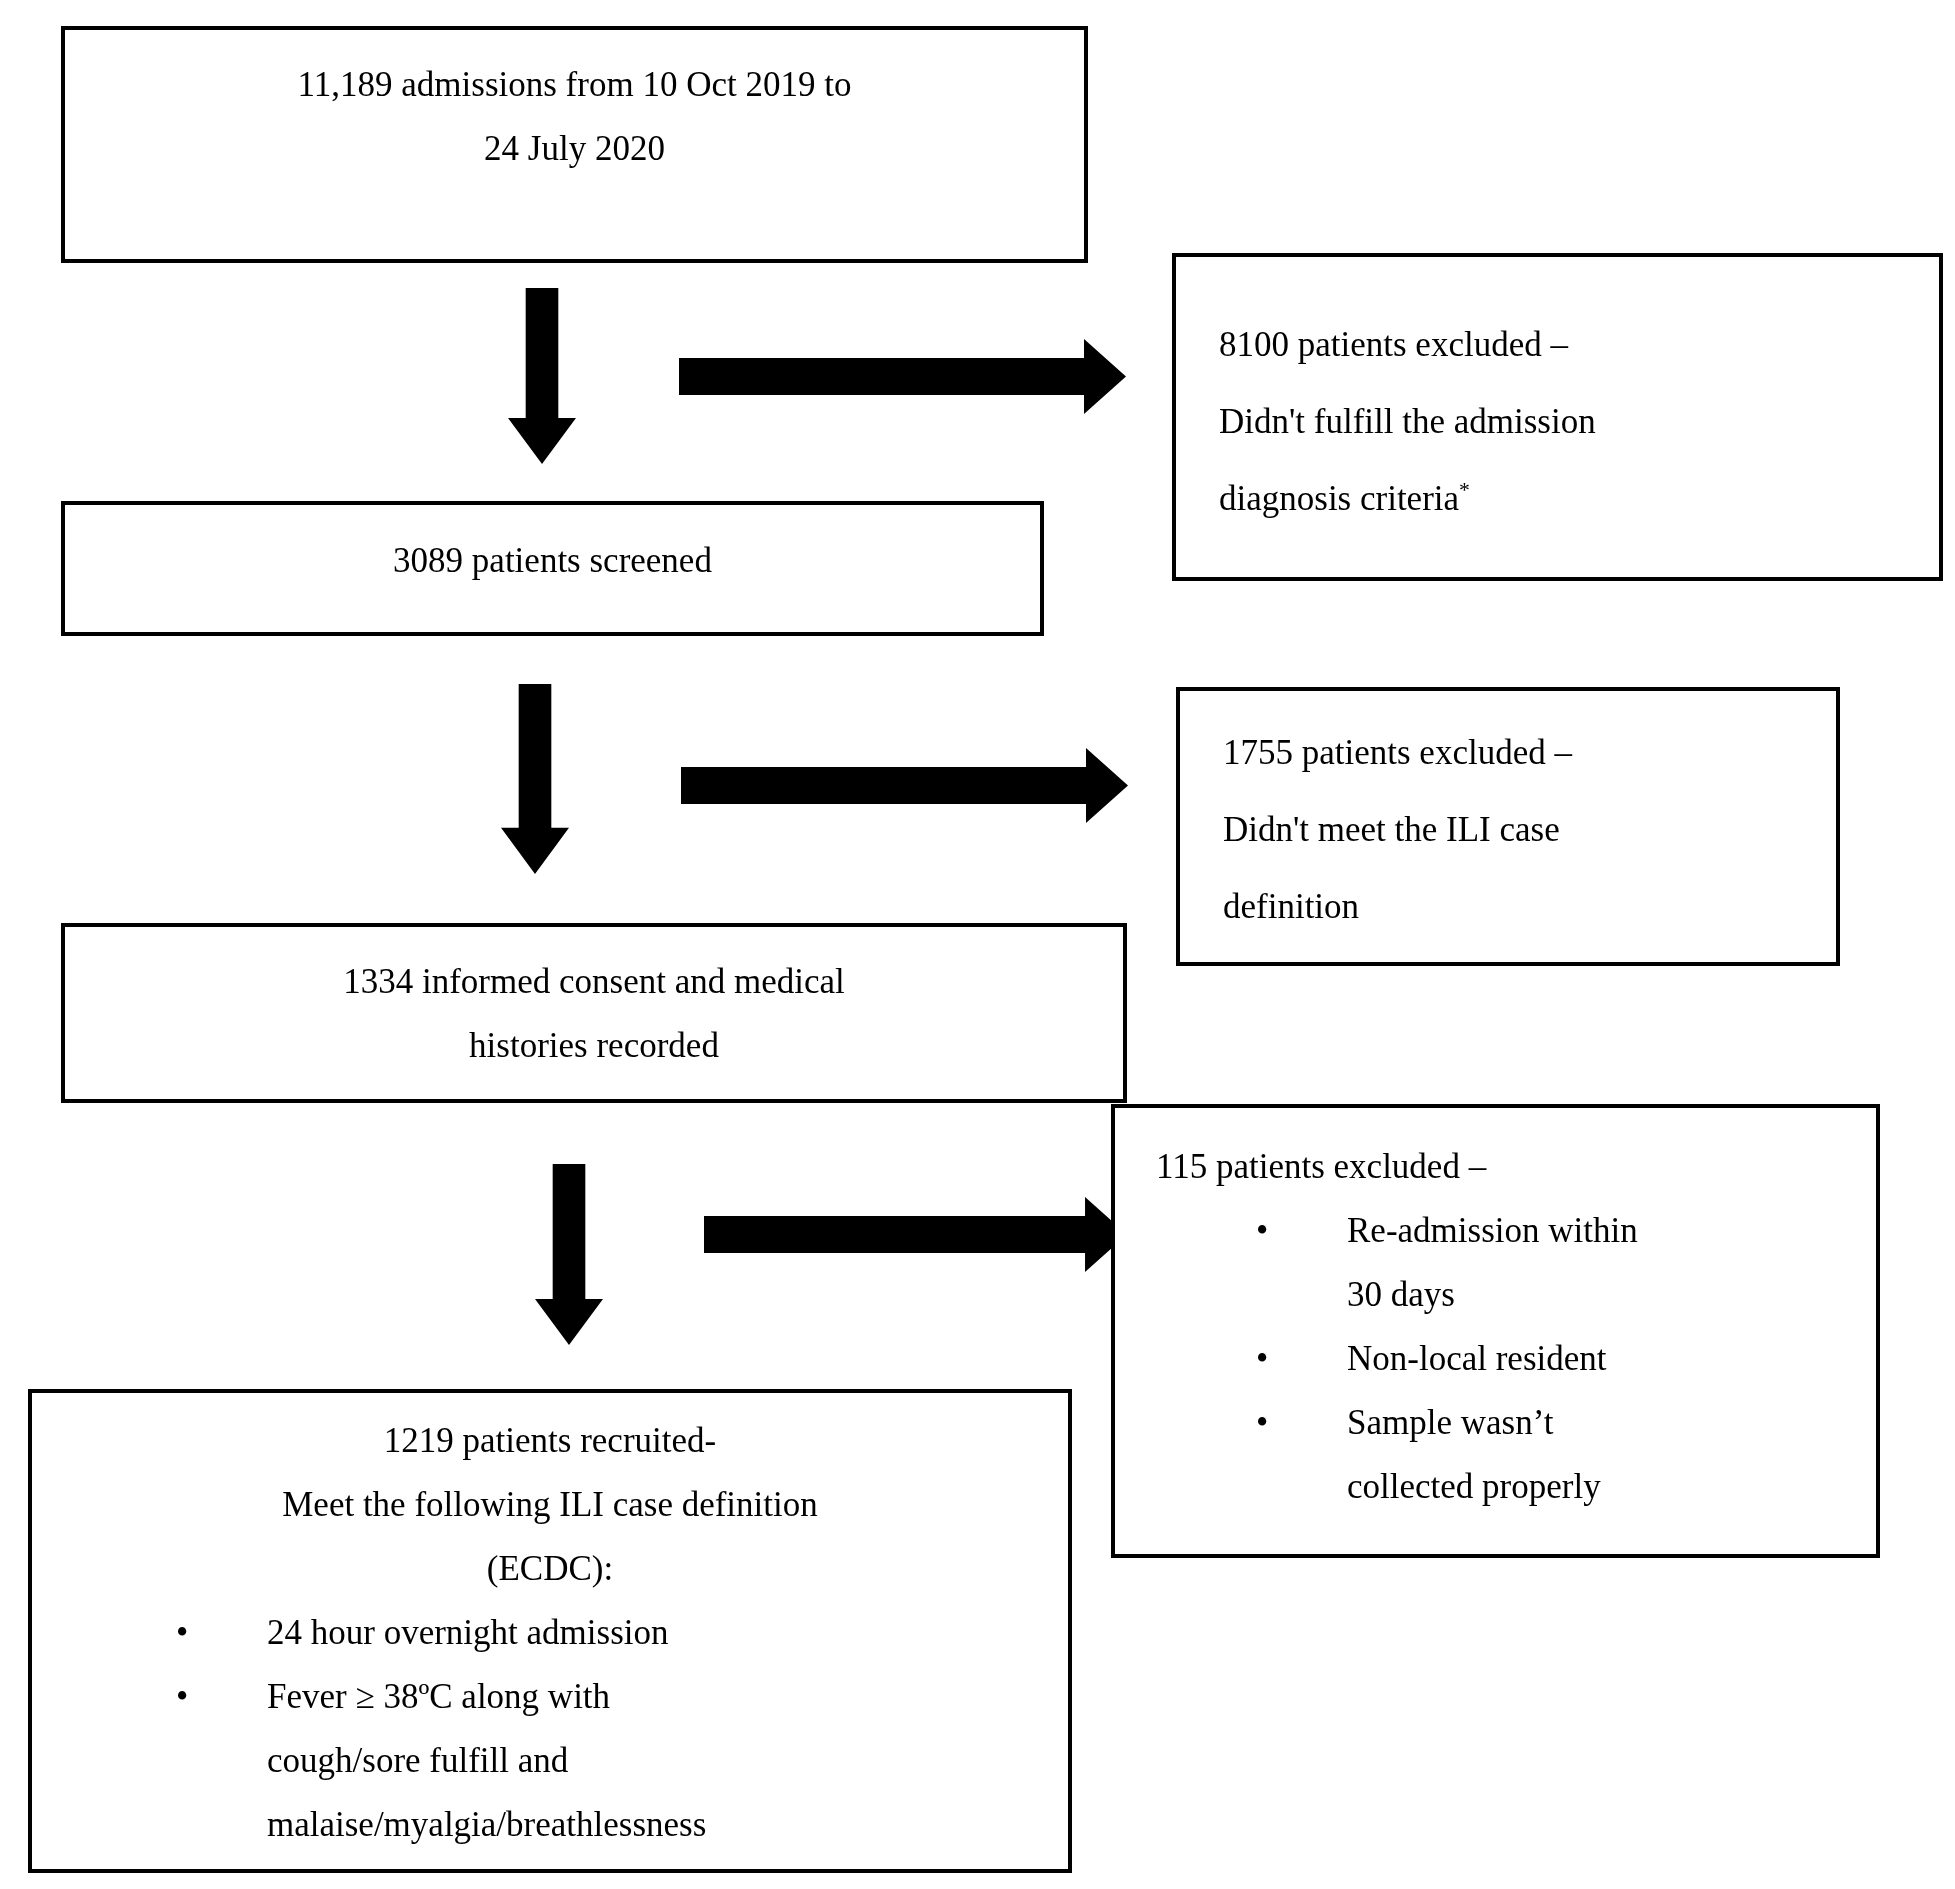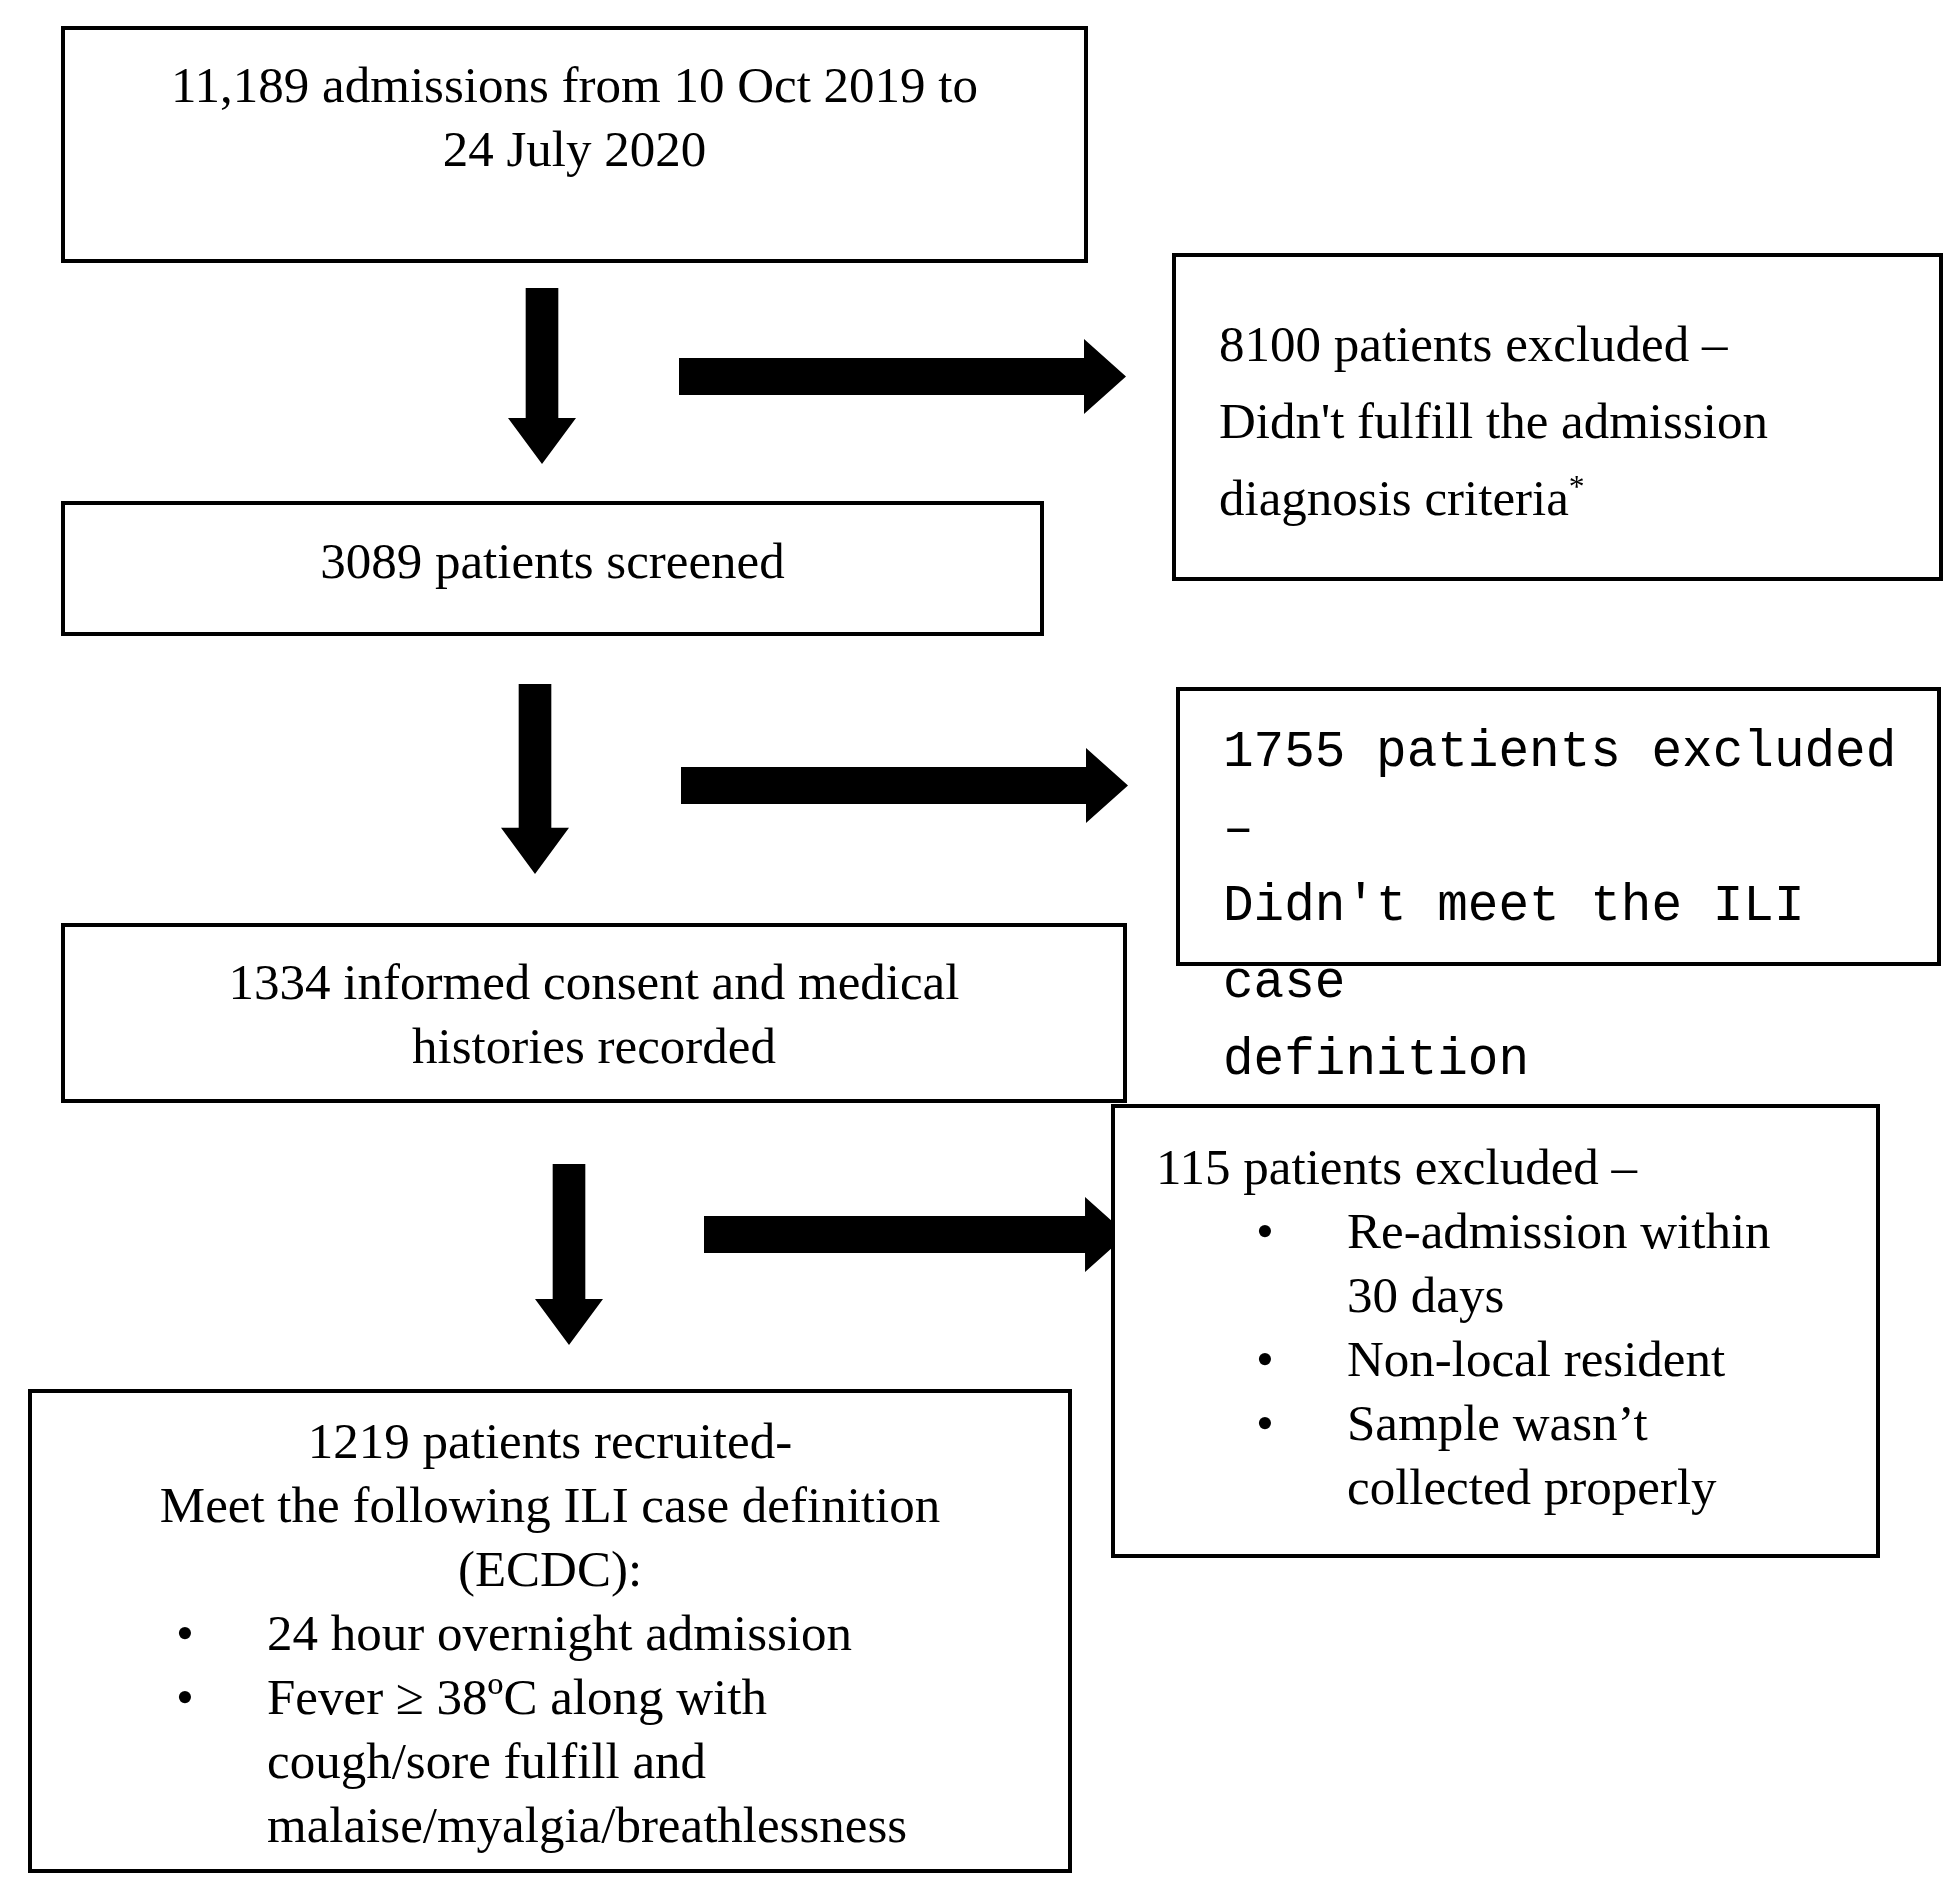--- a/index.html
+++ b/index.html
@@ -19,21 +19,21 @@
     left: 0; top: 0;
     width: 1955px;
     height: 1890px;
     background: #ffffff;
   }
   .box {
     position: absolute;
     background: #ffffff;
     border: 4.1px solid #000000;
     box-sizing: border-box;
-    font-size: 51px;
+    font-size: 35px;
     line-height: 64px;
   }
   .excl {
     border-width: 4.7px;
   }
   .centered { text-align: center; }
 
   #admissions-box {
     left: 61px; top: 26.4px; width: 1027px; height: 237px;
     padding-top: 23px;
@@ -42,24 +42,23 @@
     left: 1172px; top: 253px; width: 771px; height: 328px;
     padding: 49px 20.3px 0 43px;
     line-height: 77px;
   }
   #screened-box {
     left: 61px; top: 501px; width: 983px; height: 135px;
     display: flex; align-items: center; justify-content: center;
     padding-bottom: 15px; box-sizing: border-box;
   }
   #excluded-1755-box {
-    left: 1176px; top: 687px; width: 765px; height: 279px;
+    left: 1176px; top: 687px; width: 664px; height: 279px;
     padding: 23px 20.3px 0 43px;
     line-height: 77px;
-    font-family: Liberation Mono, monospace;
   }
   #consent-box {
     left: 61px; top: 923px; width: 1066px; height: 180px;
     padding-top: 23px;
   }
   #excluded-115-box {
     left: 1111px; top: 1104px; width: 769px; height: 454px;
     padding: 27px 16.3px 0 41px;
   }
   #recruited-box {

